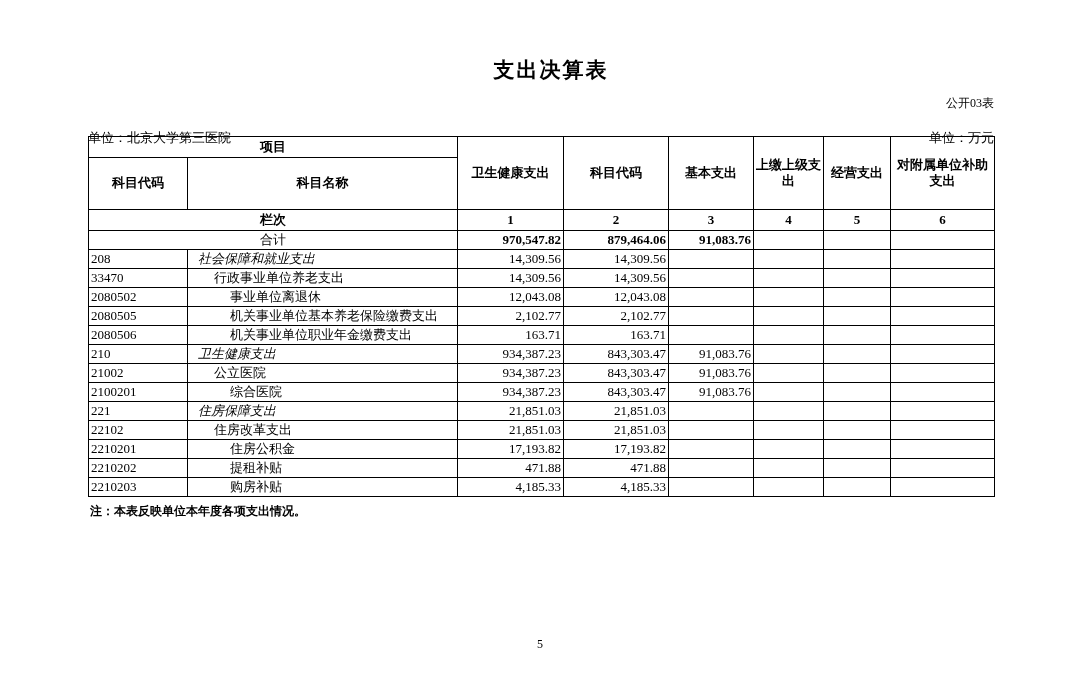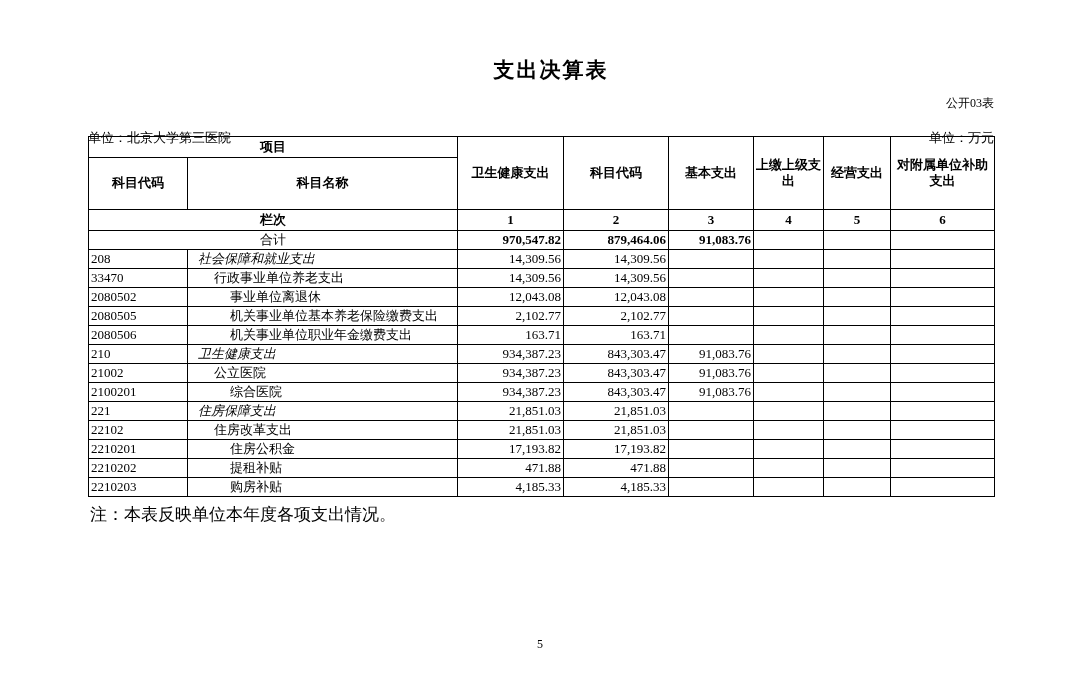--- a/index.html
+++ b/index.html
@@ -83,21 +83,22 @@
     font-size: 13px;
     text-align: center;
   }
   tr.sum-row td.num { font-weight: bold; }
   th.colindex-label { font-size: 14px; }
   th.wrap-narrow { padding: 0 6px; }
   th.wrap-wide { padding: 0 8px; }
   .note {
     position: absolute;
     top: 503px; left: 90px;
-    font-size: 17px;
+    font-size: 12px;
+    font-weight: bold;
   }
   .page-number {
     position: absolute;
     top: 637px; left: 0; width: 1080px;
     text-align: center;
     font-size: 12px;
   }
 </style>
 </head>
 <body>

